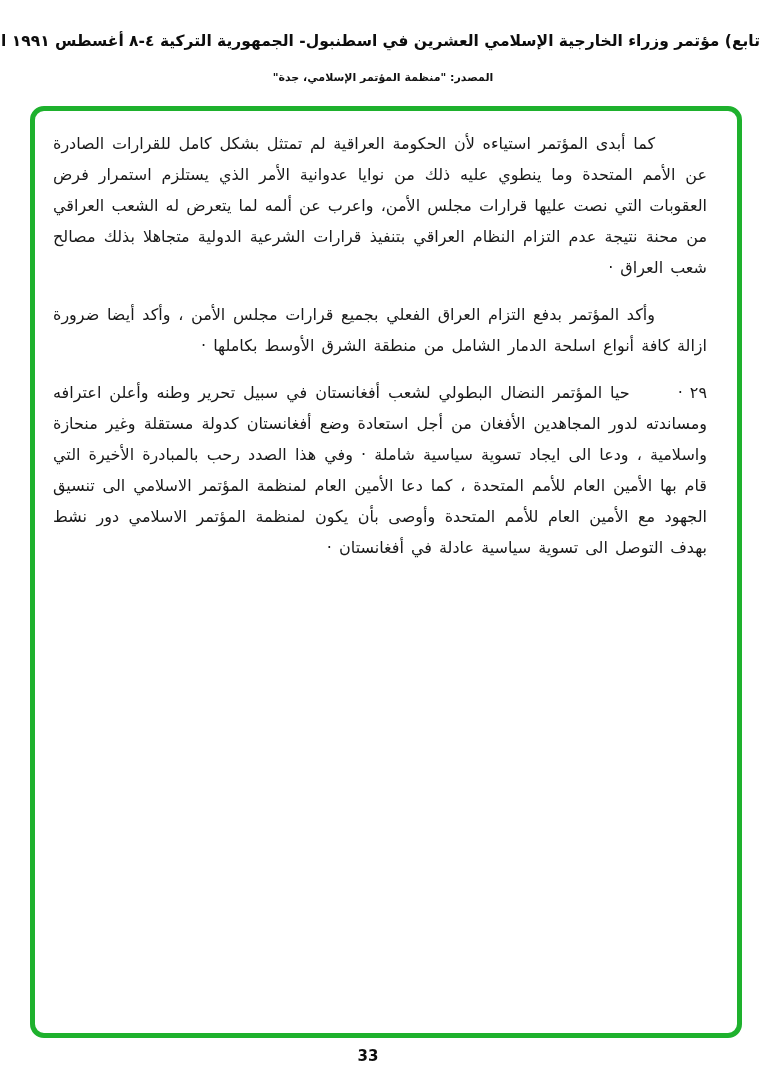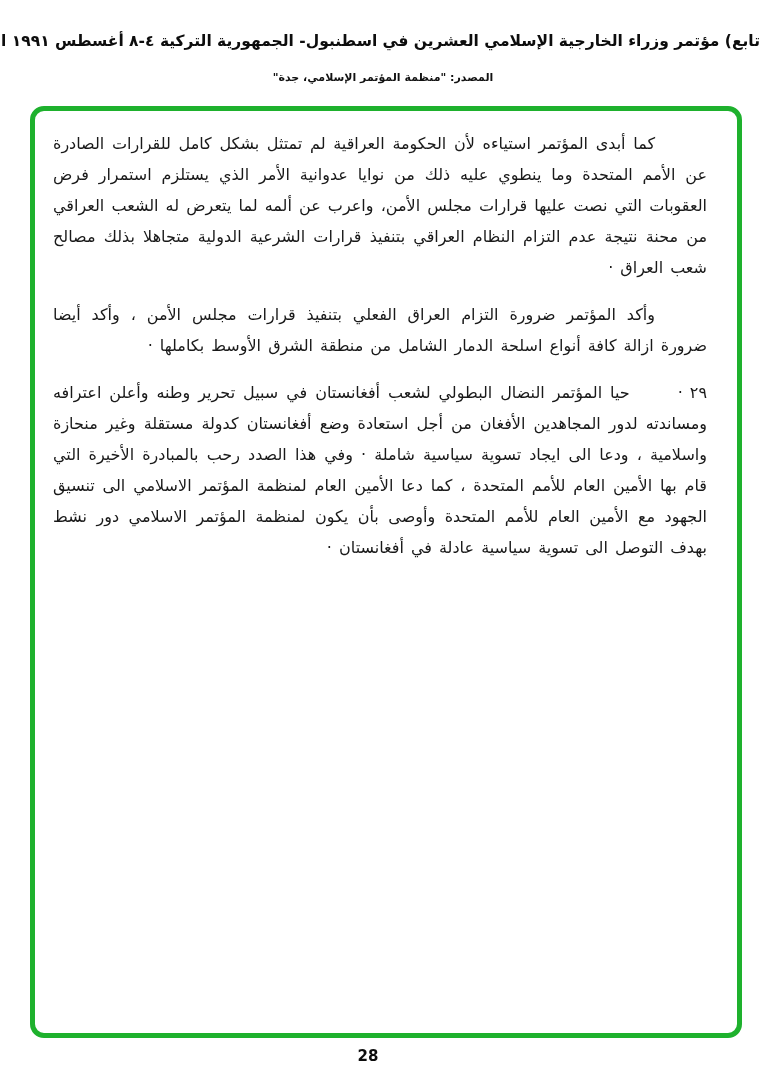--- a/index.html
+++ b/index.html
@@ -92,20 +92,20 @@
 
 <div class="header-source">المصدر: "منظمة المؤتمر الإسلامي، جدة"</div>
 
 <div class="green-frame">
   <div class="frame-content">
 
     <p class="indent"><span>كما أبدى المؤتمر استياءه لأن الحكومة العراقية لم تمتثل بشكل كامل للقرارات الصادرة عن الأمم المتحدة وما ينطوي عليه ذلك من نوايا عدوانية الأمر الذي يستلزم استمرار فرض العقوبات التي نصت عليها قرارات مجلس الأمن، واعرب عن ألمه لما يتعرض له الشعب العراقي من محنة نتيجة عدم التزام النظام العراقي بتنفيذ قرارات الشرعية الدولية متجاهلا بذلك مصالح شعب العراق ·</span></p>
 
 
 
-    <p class="indent"><span>وأكد المؤتمر ضرورة التزام العراق الفعلي بتنفيذ قرارات مجلس الأمن ، وأكد أيضا ضرورة ازالة كافة أنواع اسلحة الدمار الشامل من منطقة الشرق الأوسط بكاملها ·</span></p>
+    <p class="indent"><span>وأكد المؤتمر بدفع التزام العراق الفعلي بجميع قرارات مجلس الأمن ، وأكد أيضا ضرورة ازالة كافة أنواع اسلحة الدمار الشامل من منطقة الشرق الأوسط بكاملها ·</span></p>
 
     <p><span class="para-number">٢٩ ·</span><span>حيا المؤتمر النضال البطولي لشعب أفغانستان في سبيل تحرير وطنه وأعلن اعترافه ومساندته لدور المجاهدين الأفغان من أجل استعادة وضع أفغانستان كدولة مستقلة وغير منحازة واسلامية ، ودعا الى ايجاد تسوية سياسية شاملة · وفي هذا الصدد رحب بالمبادرة الأخيرة التي قام بها الأمين العام للأمم المتحدة ، كما دعا الأمين العام لمنظمة المؤتمر الاسلامي الى تنسيق الجهود مع الأمين العام للأمم المتحدة وأوصى بأن يكون لمنظمة المؤتمر الاسلامي دور نشط بهدف التوصل الى تسوية سياسية عادلة في أفغانستان ·</span></p>
 
   </div>
 </div>
 
-<div class="page-number">28</div>
+<div class="page-number">33</div>
 
 </body></html>

